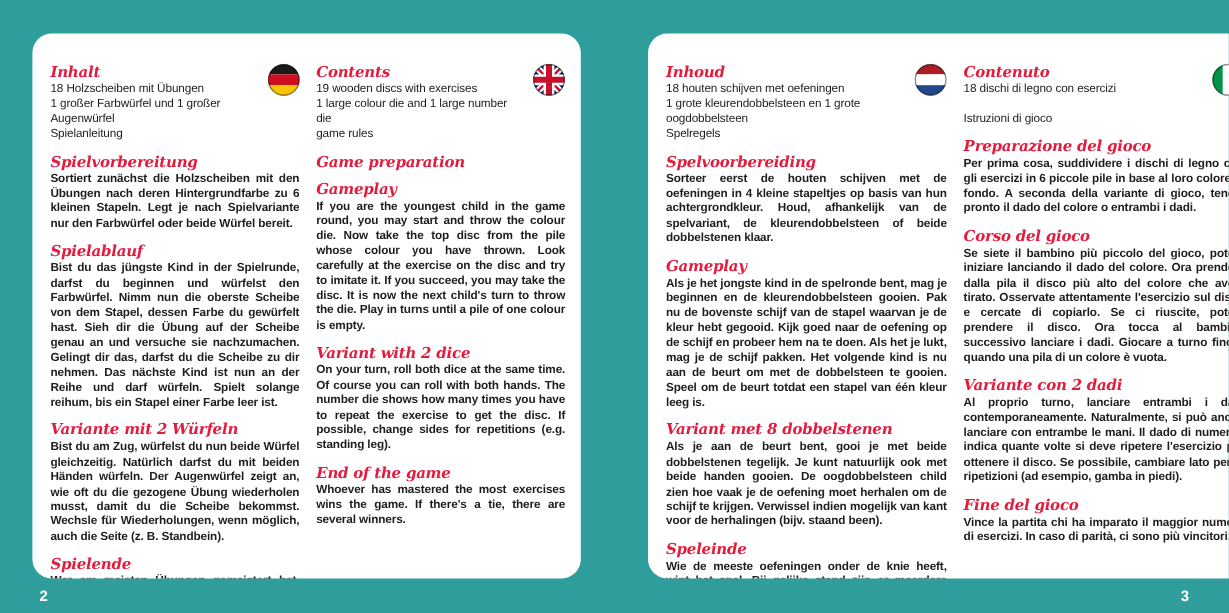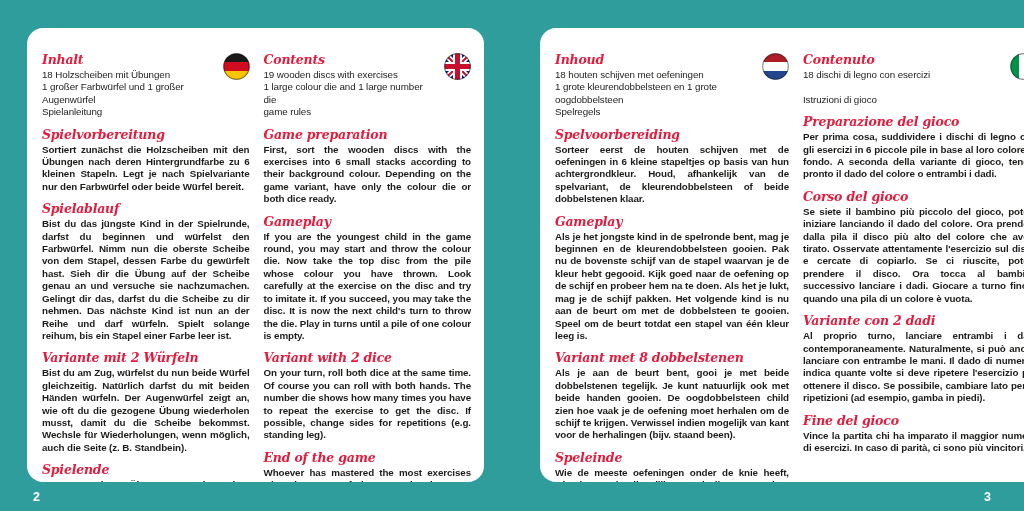--- a/index.html
+++ b/index.html
@@ -115,21 +115,20 @@
         <circle cx="13.5" cy="13.5" r="12.8" fill="none" stroke="rgba(0,0,0,0.45)" stroke-width="1.2"></circle>
       </svg>
     </span>
     <h3 class="hd first">Contents</h3>
     <p class="contents">
       <span>19 wooden discs with exercises</span><br>
       <span>1 large colour die and 1 large number die</span><br>
       <span>game rules</span>
     </p>
     <h3 class="hd">Game preparation</h3>
-    <p class="body">First, sort the wooden discs with the exercises into 6 small stacks according to their background colour. Depending on the game variant, have only the colour die or both dice ready.</p>
     <h3 class="hd">Gameplay</h3>
     <p class="body">If you are the youngest child in the game round, you may start and throw the colour die. Now take the top disc from the pile whose colour you have thrown. Look carefully at the exercise on the disc and try to imitate it. If you succeed, you may take the disc. It is now the next child's turn to throw the die. Play in turns until a pile of one colour is empty.</p>
     <h3 class="hd">Variant with 2 dice</h3>
     <p class="body">On your turn, roll both dice at the same time. Of course you can roll with both hands. The number die shows how many times you have to repeat the exercise to get the disc. If possible, change sides for repetitions (e.g. standing leg).</p>
     <h3 class="hd">End of the game</h3>
     <p class="body">Whoever has mastered the most exercises wins the game. If there's a tie, there are several winners.</p>
   </section>
 
 </div>
 
@@ -149,21 +148,21 @@
         <circle cx="13.5" cy="13.5" r="12.8" fill="none" stroke="rgba(0,0,0,0.45)" stroke-width="1.2"></circle>
       </svg>
     </span>
     <h3 class="hd first">Inhoud</h3>
     <p class="contents">
       <span>18 houten schijven met oefeningen</span><br>
       <span>1 grote kleurendobbelsteen en 1 grote oogdobbelsteen</span><br>
       <span>Spelregels</span>
     </p>
     <h3 class="hd">Spelvoorbereiding</h3>
-    <p class="body">Sorteer eerst de houten schijven met de oefeningen in 6 kleine stapeltjes op basis van hun achtergrondkleur. Houd, afhankelijk van de spelvariant, de kleurendobbelsteen of beide dobbelstenen klaar.</p>
+    <p class="body">Sorteer eerst de houten schijven met de oefeningen in 4 kleine stapeltjes op basis van hun achtergrondkleur. Houd, afhankelijk van de spelvariant, de kleurendobbelsteen of beide dobbelstenen klaar.</p>
     <h3 class="hd">Gameplay</h3>
     <p class="body">Als je het jongste kind in de spelronde bent, mag je beginnen en de kleurendobbelsteen gooien. Pak nu de bovenste schijf van de stapel waarvan je de kleur hebt gegooid. Kijk goed naar de oefening op de schijf en probeer hem na te doen. Als het je lukt, mag je de schijf pakken. Het volgende kind is nu aan de beurt om met de dobbelsteen te gooien. Speel om de beurt totdat een stapel van één kleur leeg is.</p>
     <h3 class="hd">Variant met 8 dobbelstenen</h3>
     <p class="body">Als je aan de beurt bent, gooi je met beide dobbelstenen tegelijk. Je kunt natuurlijk ook met beide handen gooien. De oogdobbelsteen child zien hoe vaak je de oefening moet herhalen om de schijf te krijgen. Verwissel indien mogelijk van kant voor de herhalingen (bijv. staand been).</p>
     <h3 class="hd">Speleinde</h3>
     <p class="body">Wie de meeste oefeningen onder de knie heeft, wint het spel. Bij gelijke stand zijn er meerdere winnaars.</p>
   </section>
 
   <section class="col">
     <span class="flag">

